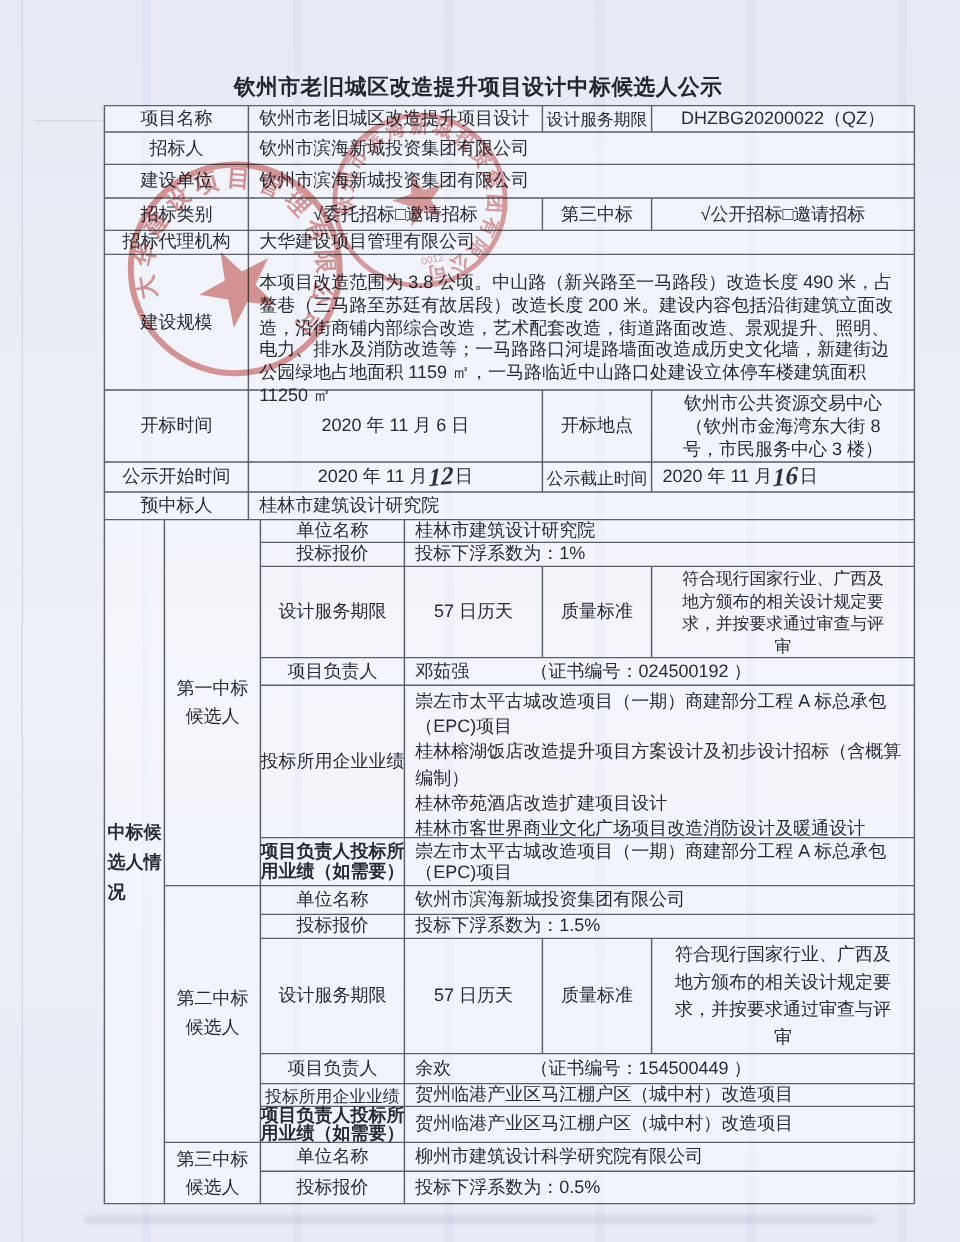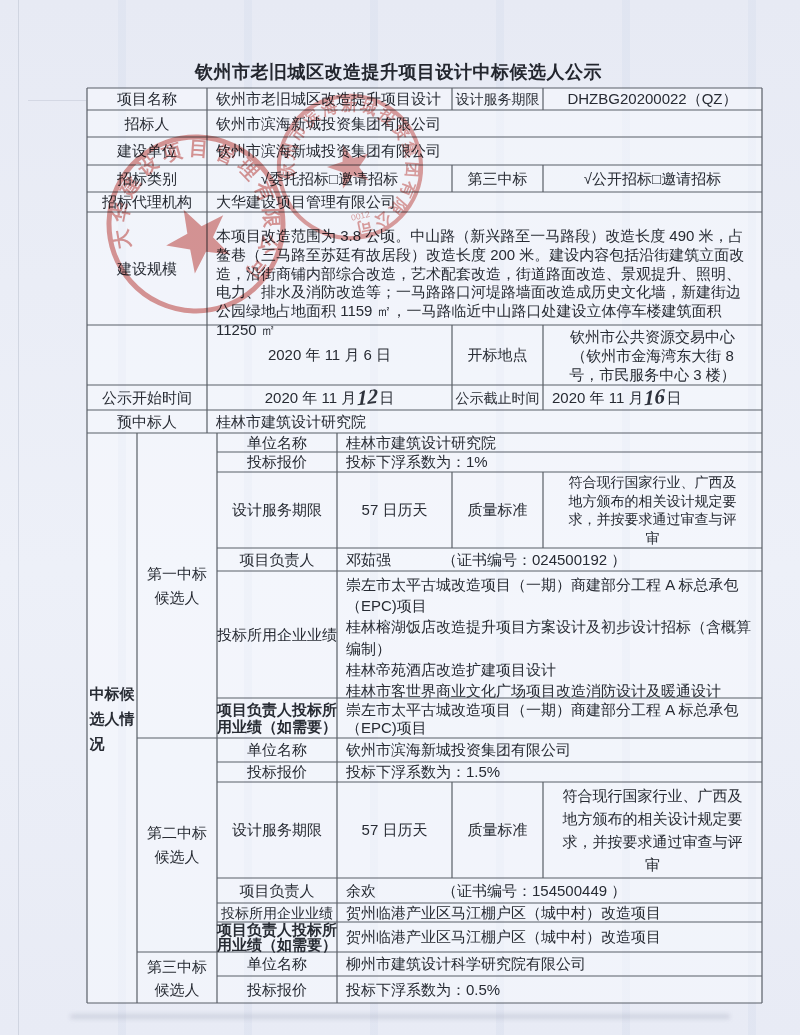--- a/index.html
+++ b/index.html
@@ -91,20 +91,21 @@
   <div class="cell l" style="left:207px;top:192px;width:555px;height:20px">大华建设项目管理有限公司</div>
 
   <div class="cell c" style="left:87px;top:212px;width:120px;height:113px">建设规模</div>
   <div class="cell l pre top" style="left:207px;top:212px;width:546px;height:113px;line-height:18.8px;padding-top:15px">本项目改造范围为 3.8 公顷。中山路（新兴路至一马路段）改造长度 490 米，占
 鳌巷（三马路至苏廷有故居段）改造长度 200 米。建设内容包括沿街建筑立面改
 造，沿街商铺内部综合改造，艺术配套改造，街道路面改造、景观提升、照明、
 电力、排水及消防改造等；一马路路口河堤路墙面改造成历史文化墙，新建街边
 公园绿地占地面积 1159 ㎡，一马路临近中山路口处建设立体停车楼建筑面积
 11250 ㎡</div>
 
+  <div class="cell c" style="left:87px;top:325px;width:120px;height:60px">开标时间</div>
   <div class="cell c" style="left:207px;top:325px;width:245px;height:60px">2020 年 11 月 6 日</div>
   <div class="cell c" style="left:452px;top:325px;width:91px;height:60px">开标地点</div>
   <div class="cell c pre" style="left:543px;top:325px;width:219px;height:60px;line-height:19px">钦州市公共资源交易中心
 （钦州市金海湾东大街 8
 号，市民服务中心 3 楼）</div>
 
   <div class="cell c" style="left:87px;top:385px;width:120px;height:25px">公示开始时间</div>
   <div class="cell c" style="left:207px;top:385px;width:245px;height:25px">
     <span>2020 年 11 月</span>
     <span class="hand">12</span>

